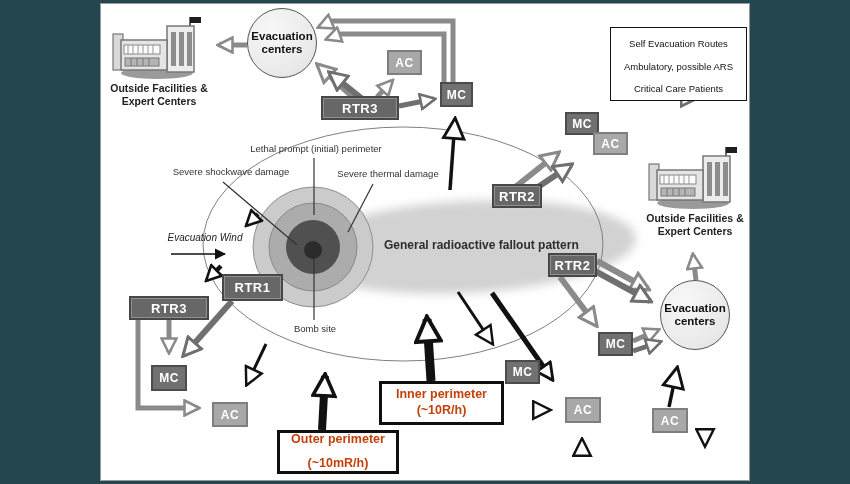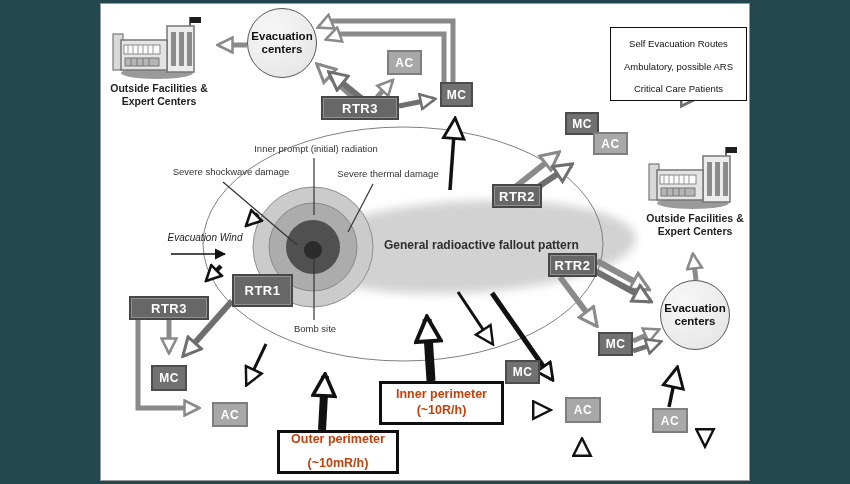--- a/index.html
+++ b/index.html
@@ -152,28 +152,28 @@
   <div class="node ac" style="left:492px;top:128px;width:35px;height:23px;">AC</div>
   <div class="node dark" style="left:391px;top:180px;width:50px;height:24px;">RTR2</div>
 
   <div class="sitelabel" style="left:536px;top:208px;width:116px;">Outside Facilities &amp; Expert Centers</div>
   <div class="evac" style="left:559px;top:276px;">Evacuation centers</div>
 
   <div class="node dark" style="left:447px;top:249px;width:49px;height:24px;">RTR2</div>
   <div class="node mc" style="left:497px;top:328px;width:35px;height:24px;">MC</div>
   <div class="node ac" style="left:551px;top:404px;width:36px;height:25px;">AC</div>
 
-  <div class="zlabel" style="left:145px;top:139px;width:140px;">Inner prompt (initial) radiation</div>
+  <div class="zlabel" style="left:145px;top:139px;width:140px;">Lethal prompt (initial) perimeter</div>
   <div class="zlabel" style="left:64px;top:162px;width:132px;">Severe shockwave damage</div>
   <div class="zlabel" style="left:230px;top:164px;width:114px;">Severe thermal damage</div>
   <div class="zlabel bold" style="left:283px;top:234px;width:170px;">General radioactive fallout pattern</div>
   <div class="zlabel" style="left:183px;top:319px;width:62px;">Bomb site</div>
   <div class="zlabel italic" style="left:58px;top:228px;width:92px;">Evacuation Wind</div>
 
-  <div class="node dark" style="left:131px;top:270px;width:61px;height:33px;">RTR1</div>
+  <div class="node dark" style="left:121px;top:270px;width:61px;height:27px;">RTR1</div>
   <div class="node dark" style="left:28px;top:292px;width:80px;height:24px;">RTR3</div>
   <div class="node mc" style="left:50px;top:361px;width:36px;height:26px;">MC</div>
   <div class="node ac" style="left:111px;top:398px;width:36px;height:25px;">AC</div>
 
   <div class="node mc" style="left:404px;top:356px;width:35px;height:24px;">MC</div>
   <div class="node ac" style="left:464px;top:393px;width:36px;height:26px;">AC</div>
 
   <div class="perim" style="left:176px;top:426px;width:122px;height:44px;gap:8px;">
     <div>Outer perimeter</div>
     <div>(~10mR/h)</div>

